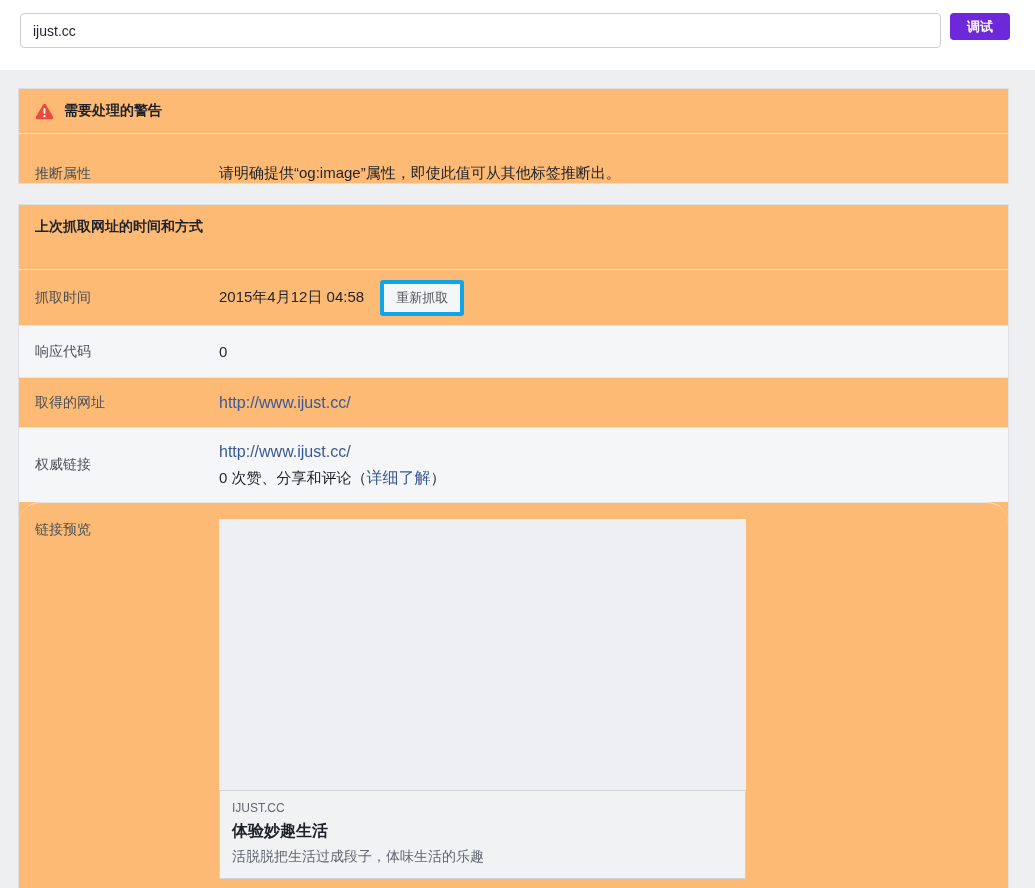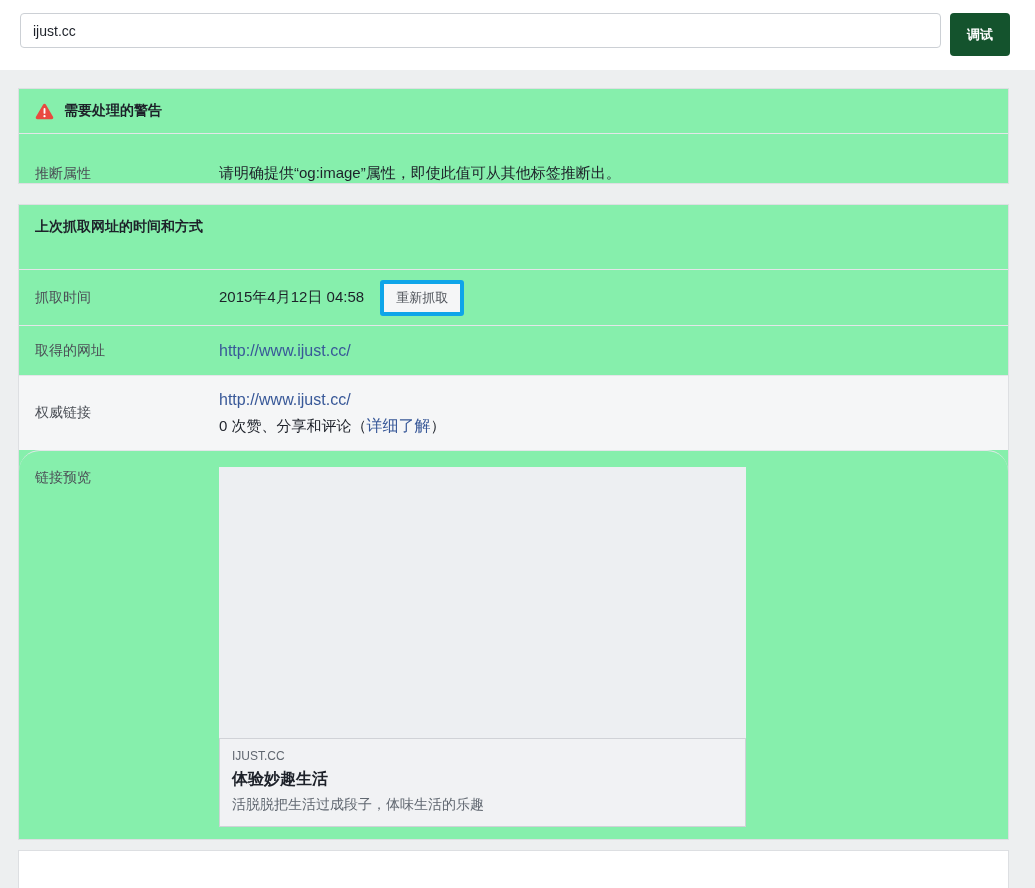--- a/index.html
+++ b/index.html
@@ -26,34 +26,34 @@
     border: 1px solid #ccd0d5;
     border-radius: 4px;
     padding: 0 12px;
     font-size: 14px;
     font-family: "Liberation Sans", sans-serif;
     color: #1d2129;
     outline: none;
   }
   .debug-btn {
     width: 60px;
-    height: 43px;
-    background: #14532d;
+    height: 27px;
+    background: #6d28d9;
     color: #fff;
     border: none;
     border-radius: 4px;
     font-size: 13px;
     font-weight: bold;
     font-family: "Liberation Sans", sans-serif;
     cursor: pointer;
   }
   
   .main { padding: 18px 26px 0 18px; }
   .card {
-    background: #86efac;
+    background: #fdba74;
     border: 1px solid #dddfe2;
     margin-bottom: 20px;
   }
   .card-header {
     display: flex;
     align-items: center;
     height: 44px;
     padding: 0 16px;
     gap: 10px;
   }
@@ -172,20 +172,24 @@
     </div>
 
     <div class="row row-crawl">
       <div class="label">抓取时间</div>
       <div class="value">
         <span>2015年4月12日 04:58</span>
         <button class="recrawl-btn">重新抓取</button>
       </div>
     </div>
 
+    <div class="row row-code striped">
+      <div class="label">响应代码</div>
+      <div class="value">0</div>
+    </div>
 
     <div class="row row-url">
       <div class="label">取得的网址</div>
       <div class="value">
         <a class="link" href="#">http://www.ijust.cc/</a>
       </div>
     </div>
 
     <div class="row row-canonical striped">
       <div class="label">权威链接</div>

